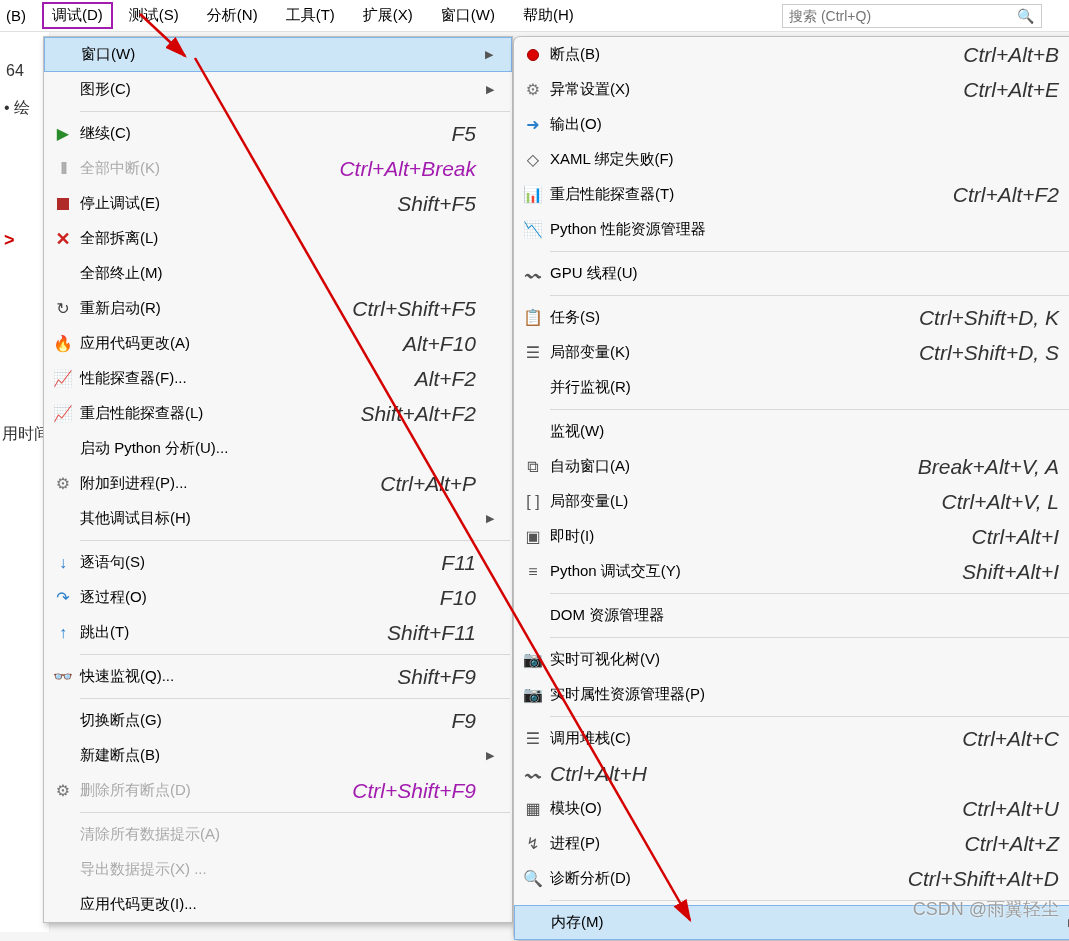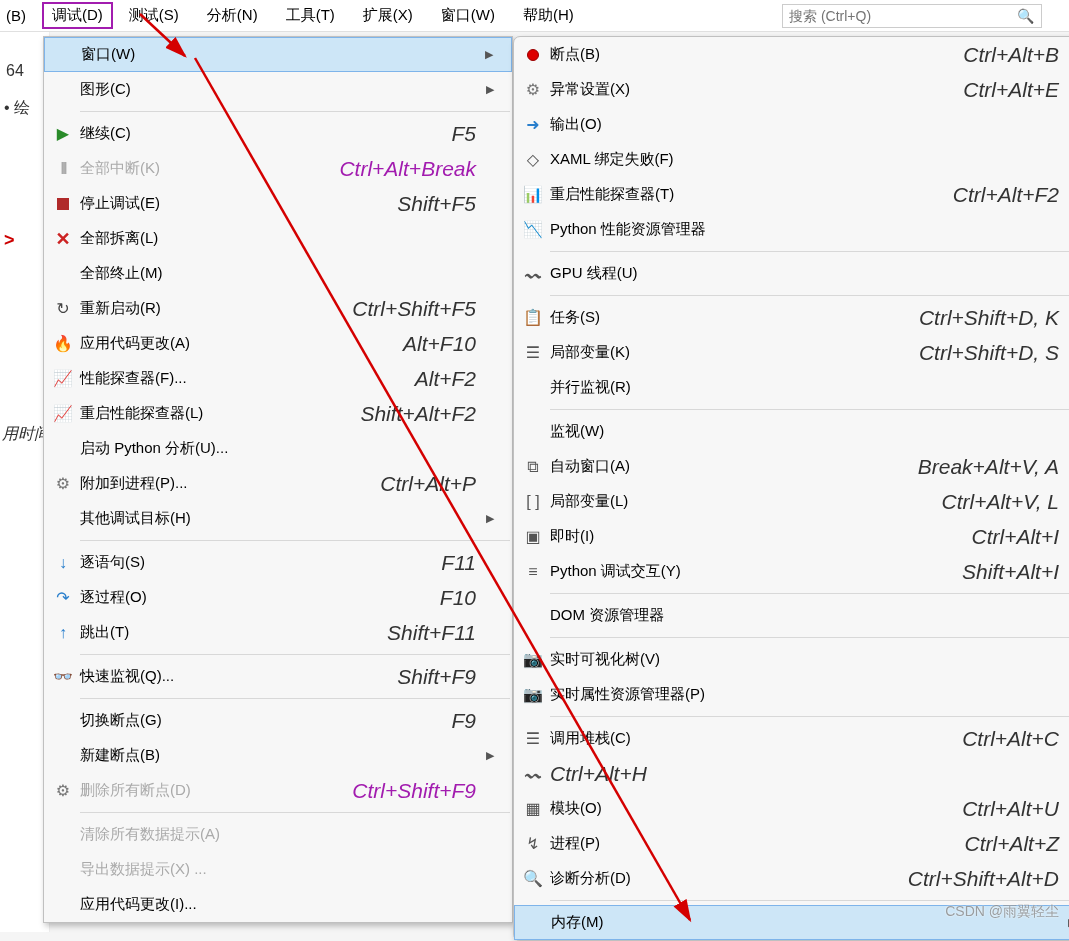--- a/index.html
+++ b/index.html
@@ -116,21 +116,21 @@
     left: 0;
     top: 0;
     width: 1069px;
     height: 941px;
     pointer-events: none;
   }
   .watermark {
     position: absolute;
     right: 10px;
     bottom: 20px;
-    font-size: 14px;
+    font-size: 18px;
     color: rgba(120,120,120,0.7);
     text-shadow: 0 0 2px #fff;
   }
 </style>
 </head>
 <body>
 
 <div class="menubar">
   <div class="menubar-item first">(B)</div>
   <div class="menubar-item highlight-box">调试(D)</div>
@@ -143,21 +143,21 @@
   <div class="search-box">
     <input placeholder="搜索 (Ctrl+Q)" style="">
     <span class="search-icon">🔍</span>
   </div>
 </div>
 
 <div class="bg-panel"></div>
 <div class="bg-fragment" style="left:6px;top:62px;">64</div>
 <div class="bg-fragment" style="left:4px;top:98px;">• 绘</div>
 <div class="bg-fragment" style="left:4px;top:230px;color:#c00;font-size:18px;font-weight:bold;">&gt;</div>
-<div class="bg-fragment" style="left:2px;top:424px;font-style:italic;">用时间</div>
+<div class="bg-fragment" style="left:2px;top:424px;">用时间</div>
 <div class="bg-fragment" style="left:1040px;top:195px;">mai</div>
 
 <div class="menu menu-left" id="menu-left">
     <div class="menu-row highlight">
       <span class="icon-slot"></span>
       <span class="label">窗口(W)</span>
       <span class="shortcut"></span>
       <span class="arrow">▶</span>
     </div>
     <div class="menu-row">

